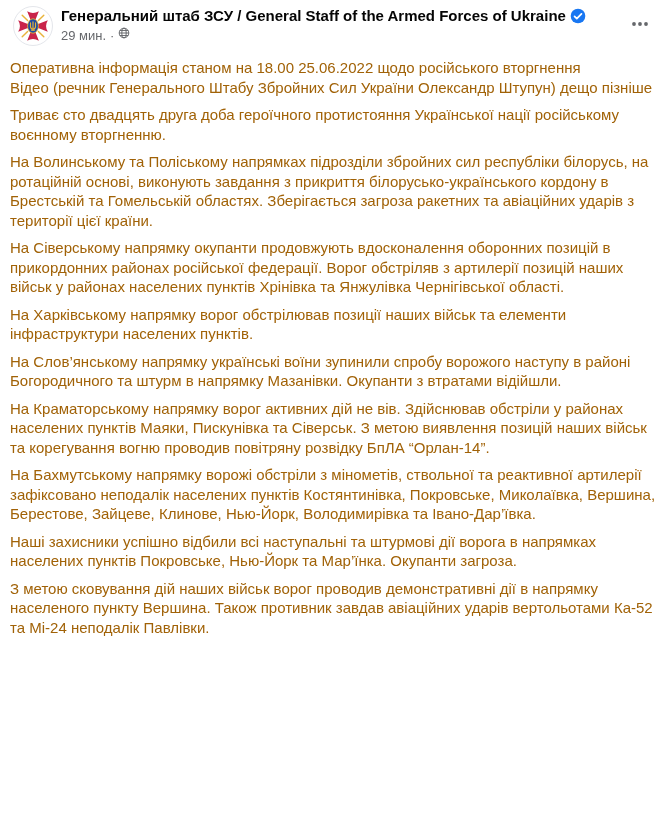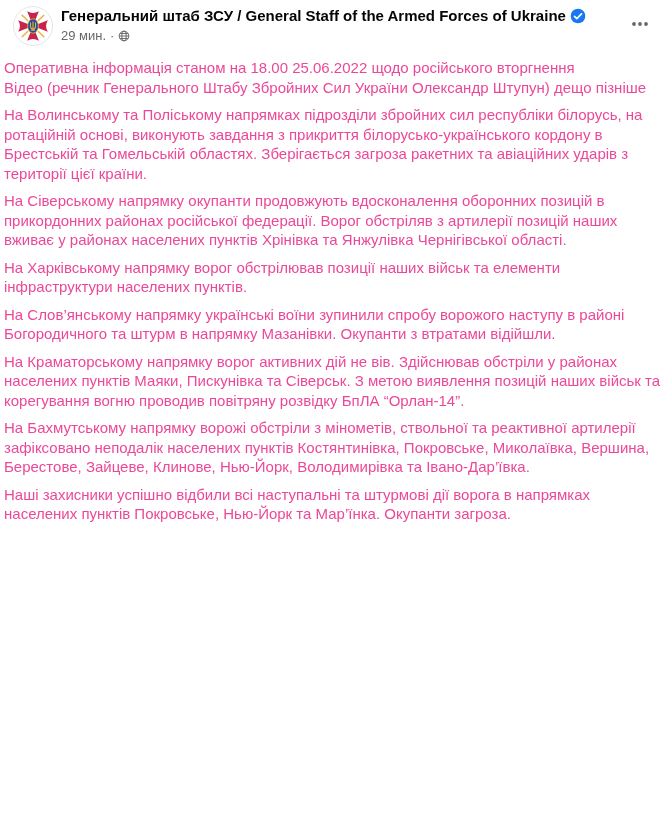--- a/index.html
+++ b/index.html
@@ -37,21 +37,21 @@
   .page-name {
     font-size: 15px;
     font-weight: 700;
     color: #050505;
     line-height: 20px;
     cursor: pointer;
   }
   .verified-badge { flex: 0 0 auto; display: inline-flex; }
   .verified-badge svg { width: 16px; height: 16px; }
   .meta-row {
-    display: flex; align-items: center; gap: 4px;
+    display: flex; align-items: flex-start; gap: 4px;
     font-size: 13px;
     color: #65676B;
     line-height: 17px;
     margin-top: 1px;
   }
   .timestamp { cursor: pointer; }
   .meta-sep { font-size: 13px; }
   .globe { display: inline-flex; }
   .globe svg { width: 12px; height: 12px; }
 
@@ -61,24 +61,24 @@
     width: 32px; height: 32px;
     margin-top: 2px;
     border-radius: 50%;
     display: flex; align-items: center; justify-content: center;
     cursor: pointer;
   }
   .more-button svg { width: 20px; height: 20px; }
 
   
   .post-body {
-    padding: 6px 10px 0 4px;
+    padding: 6px 10px 0 10px;
     font-size: 15px;
     line-height: 19.5px;
-    color: #ec4899;
+    color: #a16207;
   }
   .post-paragraph {
     white-space: pre-wrap;
     margin: 0 0 8px 0;
     word-wrap: break-word;
   }
   .post-paragraph:last-child { margin-bottom: 2px; }
 </style>
 </head>
 <body>
@@ -145,22 +145,24 @@
         <circle cx="10" cy="10" r="1.9" fill="#65676B"></circle>
         <circle cx="16" cy="10" r="1.9" fill="#65676B"></circle>
       </svg>
     </button>
 
   </div>
 
   <div class="post-body">
       <p class="post-paragraph">Оперативна інформація станом на 18.00 25.06.2022 щодо російського вторгнення
 Відео (речник Генерального Штабу Збройних Сил України Олександр Штупун) дещо пізніше</p>
+      <p class="post-paragraph">Триває сто двадцять друга доба героїчного протистояння Української нації російському воєнному вторгненню.</p>
       <p class="post-paragraph">На Волинському та Поліському напрямках підрозділи збройних сил республіки білорусь, на ротаційній основі, виконують завдання з прикриття білорусько-українського кордону в Брестській та Гомельській областях. Зберігається загроза ракетних та авіаційних ударів з території цієї країни.</p>
-      <p class="post-paragraph">На Сіверському напрямку окупанти продовжують вдосконалення оборонних позицій в прикордонних районах російської федерації. Ворог обстріляв з артилерії позицій наших вживає у районах населених пунктів Хрінівка та Янжулівка Чернігівської області.</p>
+      <p class="post-paragraph">На Сіверському напрямку окупанти продовжують вдосконалення оборонних позицій в прикордонних районах російської федерації. Ворог обстріляв з артилерії позицій наших військ у районах населених пунктів Хрінівка та Янжулівка Чернігівської області.</p>
       <p class="post-paragraph">На Харківському напрямку ворог обстрілював позиції наших військ та елементи інфраструктури населених пунктів.</p>
       <p class="post-paragraph">На Слов’янському напрямку українські воїни зупинили спробу ворожого наступу в районі Богородичного та штурм в напрямку Мазанівки. Окупанти з втратами відійшли.</p>
       <p class="post-paragraph">На Краматорському напрямку ворог активних дій не вів. Здійснював обстріли у районах населених пунктів Маяки, Пискунівка та Сіверськ. З метою виявлення позицій наших військ та корегування вогню проводив повітряну розвідку БпЛА “Орлан-14”.</p>
       <p class="post-paragraph">На Бахмутському напрямку ворожі обстріли з мінометів, ствольної та реактивної артилерії зафіксовано неподалік населених пунктів Костянтинівка, Покровське, Миколаївка, Вершина, Берестове, Зайцеве, Клинове, Нью-Йорк, Володимирівка та Івано-Дар’ївка.</p>
       <p class="post-paragraph">Наші захисники успішно відбили всі наступальні та штурмові дії ворога в напрямках населених пунктів Покровське, Нью-Йорк та Мар’їнка. Окупанти загроза.</p>
+      <p class="post-paragraph">З метою сковування дій наших військ ворог проводив демонстративні дії в напрямку населеного пункту Вершина. Також противник завдав авіаційних ударів вертольотами Ка-52 та Мі-24 неподалік Павлівки.</p>
     </div>
 
 </div>
 
 </body></html>

